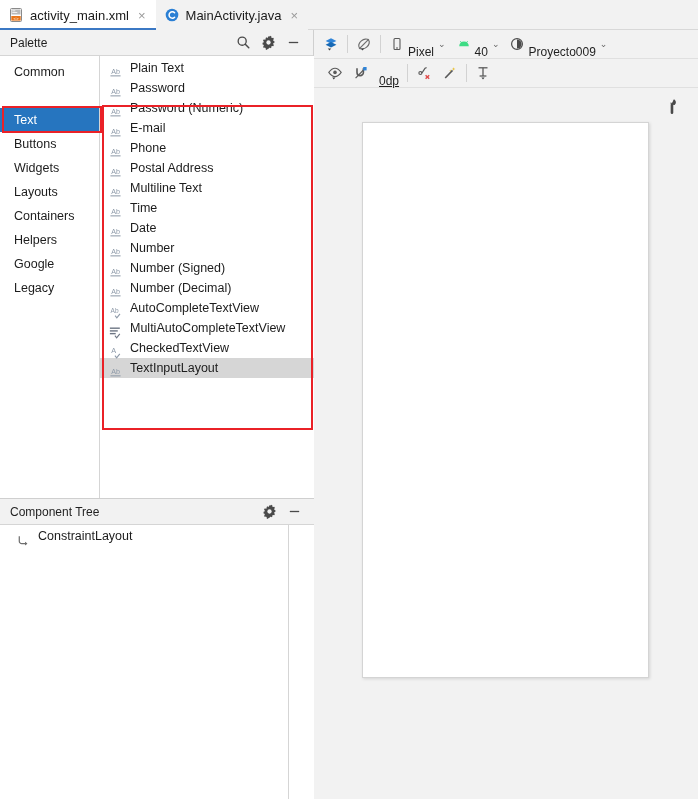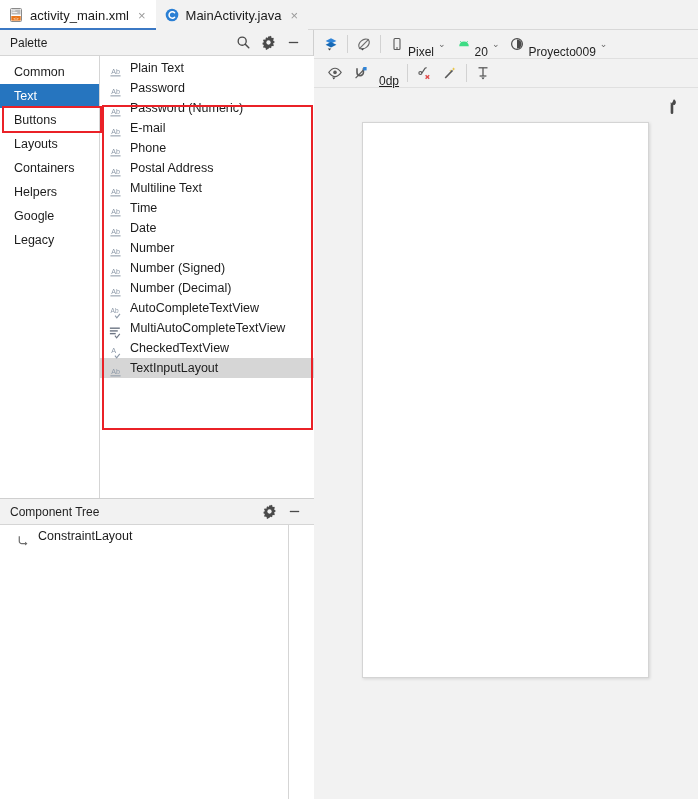--- a/index.html
+++ b/index.html
@@ -64,21 +64,21 @@
     width: 100px; height: 100%;
     border-right: 1px solid #d5d5d5;
     background: #ffffff;
     padding-top: 4px;
   }
   .cat-item {
     height: 24px; display: flex; align-items: center;
     padding-left: 14px; font-size: 12.5px; color: #1c1c1c;
     cursor: default;
   }
-  .cat-item.selected { background: #2675bf; color: #ffffff; }
+  .cat-item.selected { background: #2675bf; color: #ffffff; margin-top: 24px; }
 
   .item-col {
     flex: 1; height: 100%; background: #ffffff; padding-top: 2px;
     position: relative;
   }
   .pal-item {
     height: 20px; display: flex; align-items: center; gap: 7px;
     padding-left: 8px; font-size: 12.5px; color: #1c1c1c; cursor: default;
   }
   .pal-item.selected { background: #d6d6d6; }
@@ -205,20 +205,23 @@
     <div class="palette-body">
       <div class="cat-col">
         <div class="cat-item">
             <span>Common</span>
           </div>
         <div class="cat-item selected">
             <span>Text</span>
           </div>
         <div class="cat-item">
             <span>Buttons</span>
+          </div>
+        <div class="cat-item">
+            <span>Widgets</span>
           </div>
         <div class="cat-item">
             <span>Layouts</span>
           </div>
         <div class="cat-item">
             <span>Containers</span>
           </div>
         <div class="cat-item">
             <span>Helpers</span>
           </div>
@@ -416,21 +419,21 @@
       </div>
 
       <div class="tb-btn">
         <span class="tb-ico">
           <svg viewBox="0 0 16 16" width="16" height="16">
             <path d="M3.2 10.2a4.8 4.8 0 0 1 9.6 0z" fill="#3ddc84"></path>
             <line x1="4.4" y1="5.2" x2="5.6" y2="6.8" stroke="#3ddc84" stroke-width="1"></line>
             <line x1="11.6" y1="5.2" x2="10.4" y2="6.8" stroke="#3ddc84" stroke-width="1"></line>
           </svg>
         </span>
-        <span class="tb-label">20</span>
+        <span class="tb-label">40</span>
         <span class="chev">⌄</span>
       </div>
 
       <div class="tb-btn">
         <span class="tb-ico">
           <svg viewBox="0 0 16 16" width="16" height="16">
             <circle cx="8" cy="8" r="5.4" fill="none" stroke="#4a4a4a" stroke-width="1.2"></circle>
             <path d="M8 3.4a4.6 4.6 0 0 1 0 9.2z" fill="#4a4a4a"></path>
           </svg>
         </span>

